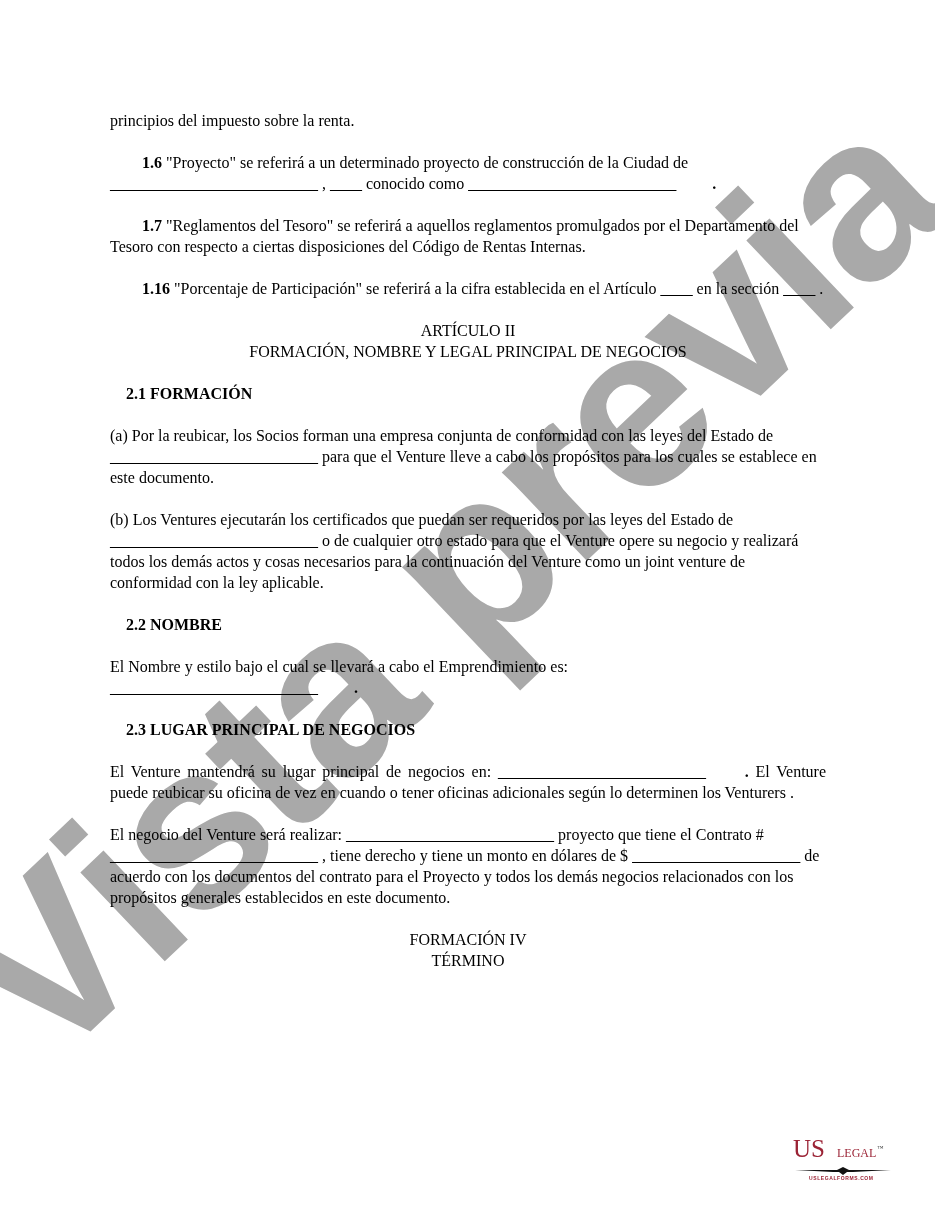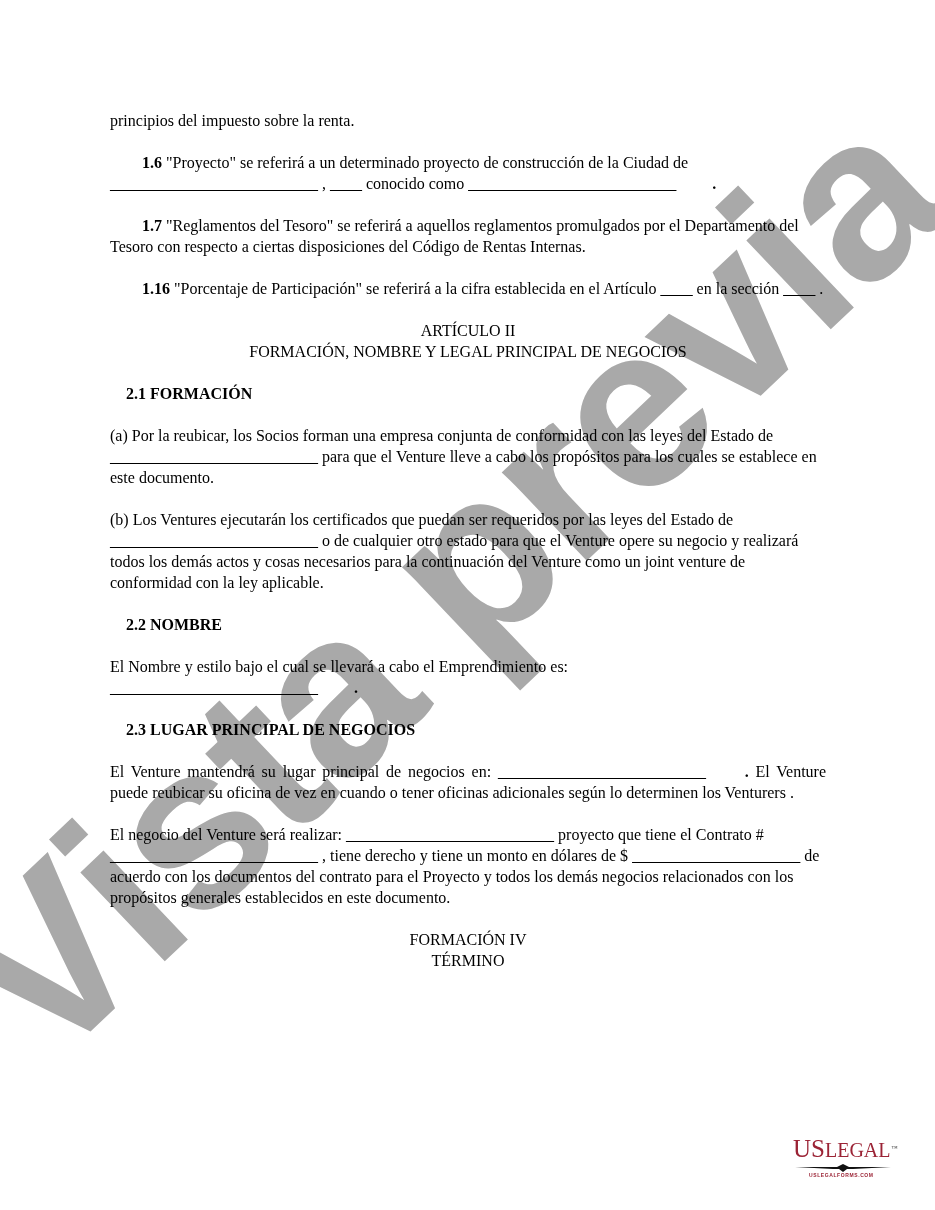--- a/index.html
+++ b/index.html
@@ -24,21 +24,21 @@
     font-family: "Liberation Sans", "DejaVu Sans", sans-serif;
     font-weight: bold; font-size: 232px; line-height: 1; color: #a9a9a9;
     opacity: 1; white-space: nowrap; letter-spacing: -4px; pointer-events: none;
     mix-blend-mode: multiply;
   }
   .logo { position: absolute; left: 793px; top: 1136px; width: 115px; height: 45px; }
   .logo-text {
     font-family: "Liberation Serif", "DejaVu Serif", serif; color: #9b2335; font-size: 25px;
     line-height: 25px; letter-spacing: 0px; white-space: nowrap;
   }
-  .logo-text .small { font-size: 20px; }
+  .logo-text .small { font-size: 12px; margin-left: 12px; }
   .tm { font-size: 6px; vertical-align: top; color: #333; margin-left: 1px; }
   .eagle { display: block; margin-top: 1px; }
   .logo-url {
     font-family: "Liberation Sans", "DejaVu Sans", sans-serif; font-size: 5px; color: #9b2335;
     letter-spacing: 0.6px; margin-left: 16px; margin-top: 0px; font-weight: bold;
   }
 </style>
 </head>
 <body>
 

